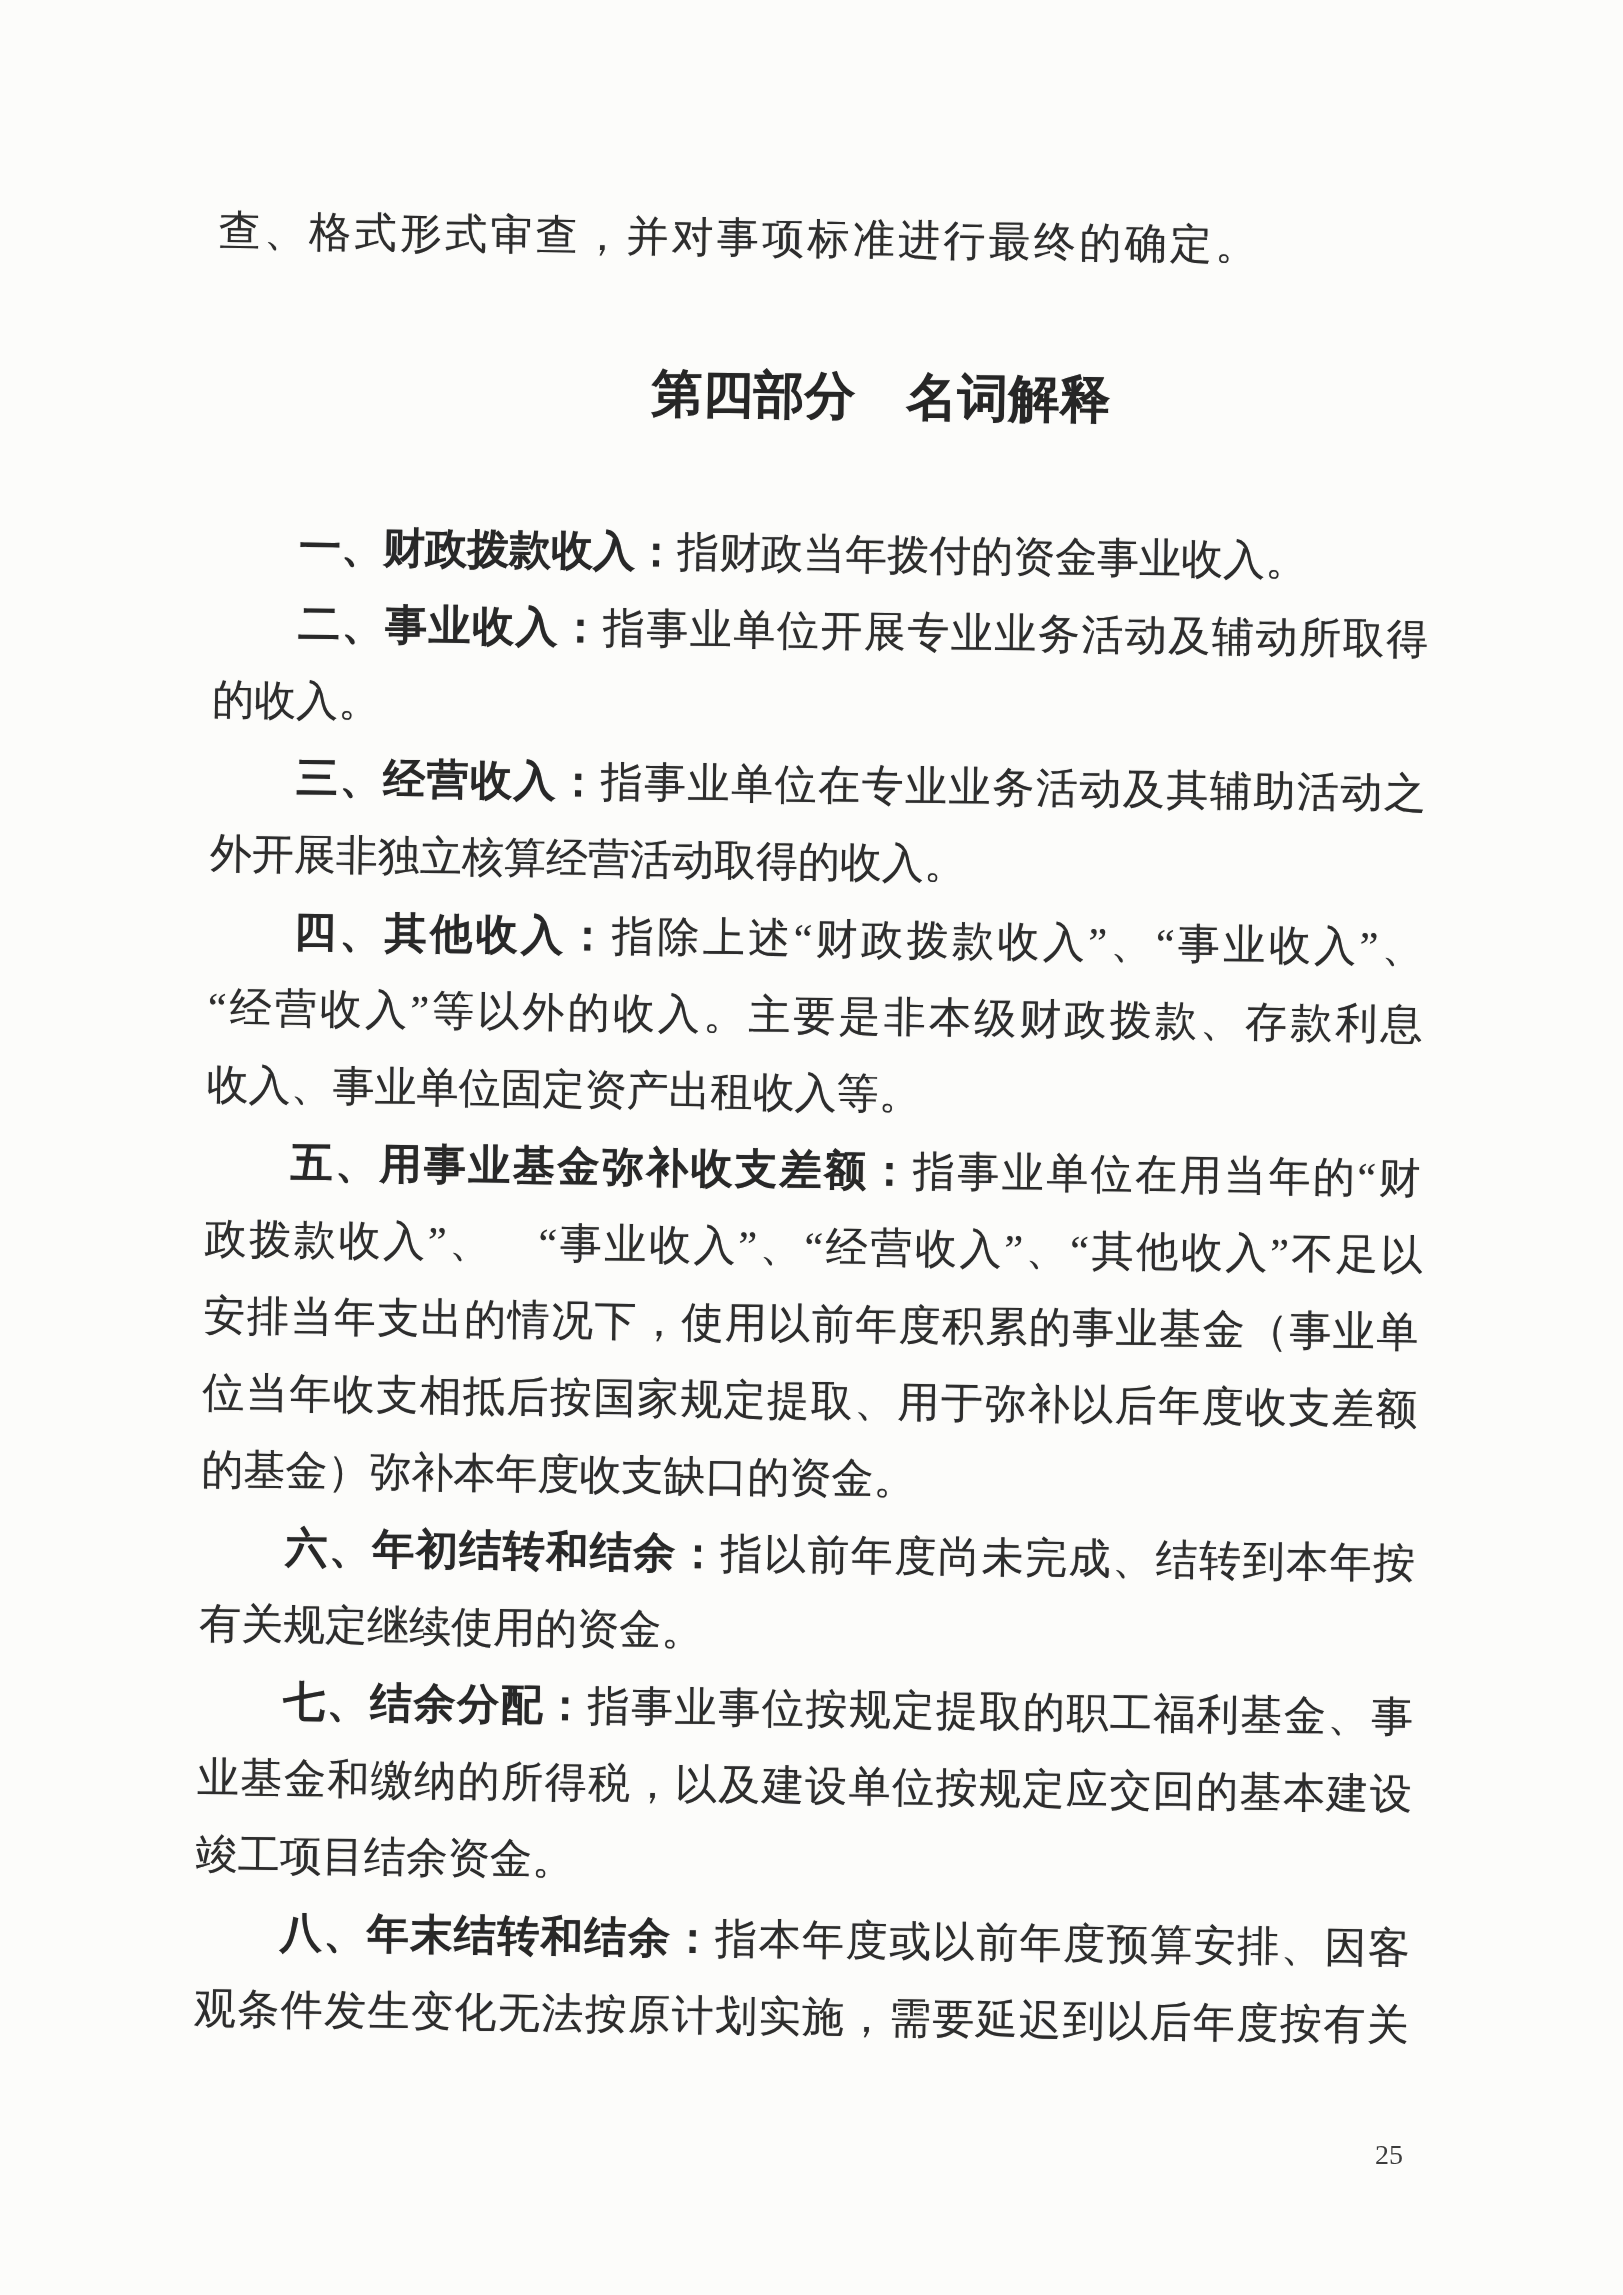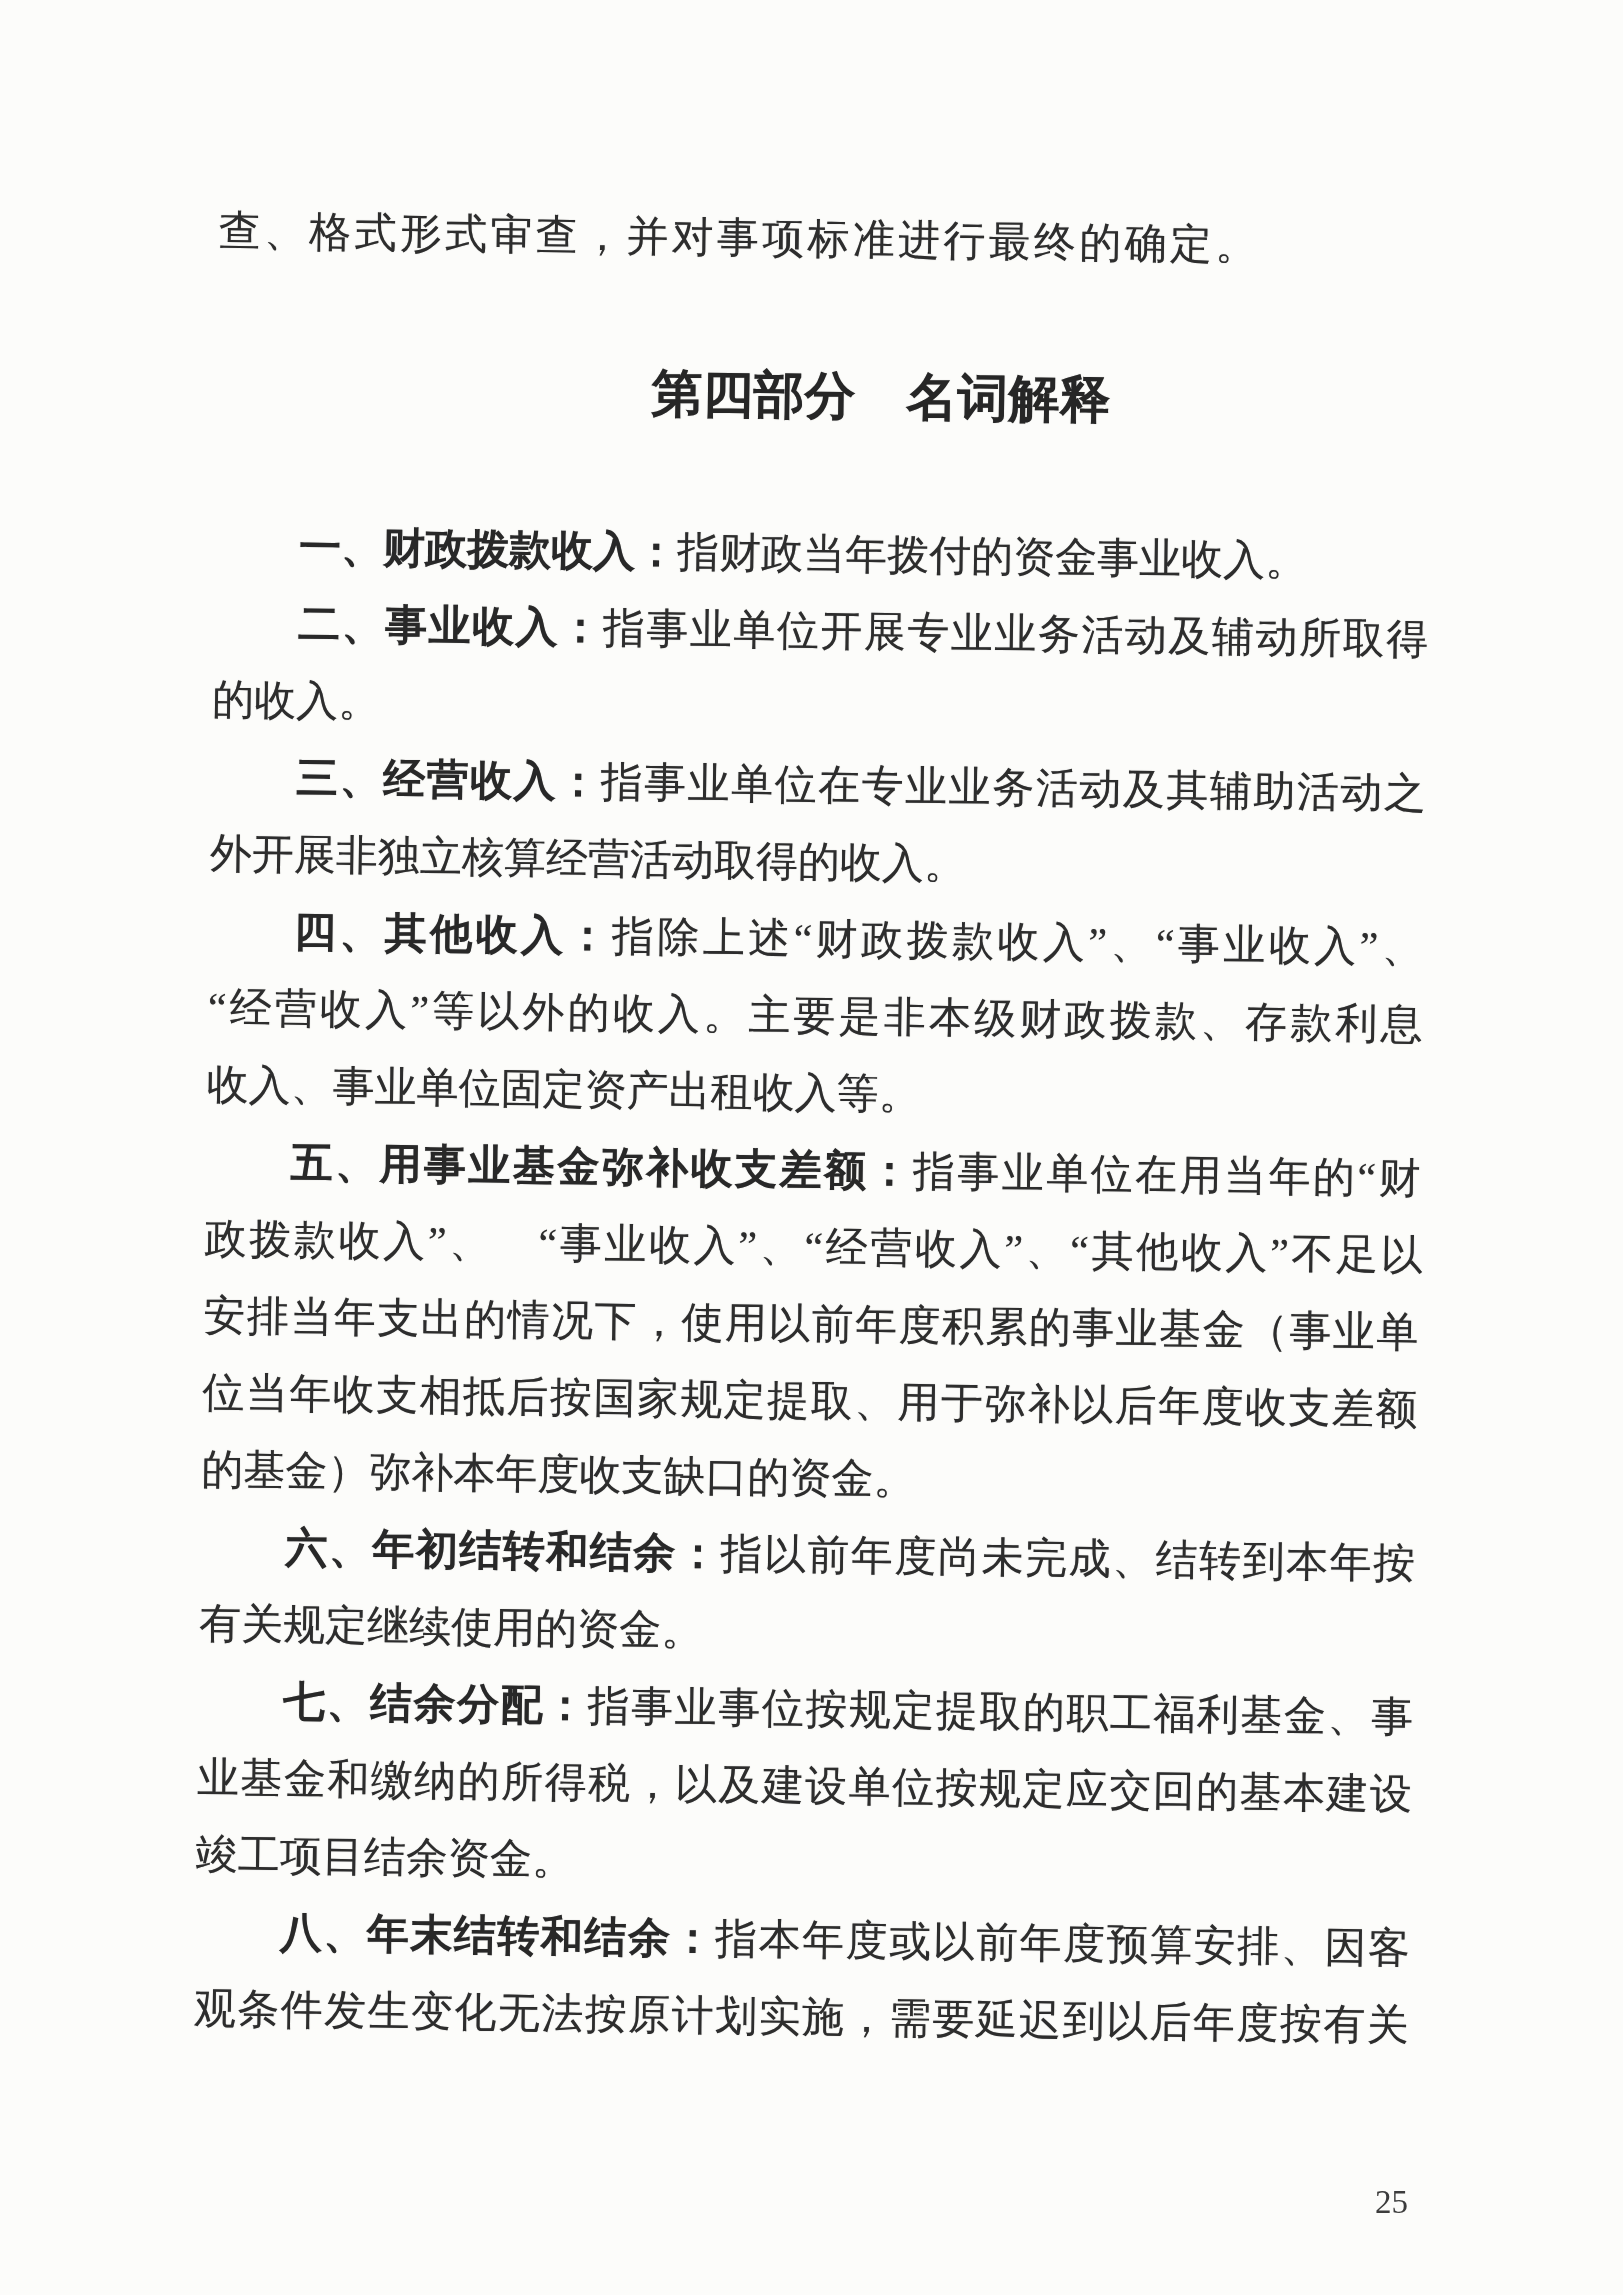--- a/index.html
+++ b/index.html
@@ -41,23 +41,22 @@
   .ln.fill{
     white-space:normal;
     text-align:justify;
     text-align-last:justify;
   }
   .ln.ind{text-indent:85px;}
   .ln.tight{letter-spacing:-3.3px;}
   .lbl{font-weight:700;color:#282828;}
   .pagenum{
     position:absolute;top:2139px;left:1375px;
-    font-size:33px;line-height:31px;color:#3c3c3c;
+    font-size:28px;line-height:31px;color:#3c3c3c;
     font-family:"Liberation Serif", serif;
-    margin-top:48px;
   }
 </style>
 </head>
 <body>
 
 <div class="sheet">
   <div class="textblock">
 
     <div class="intro">查、格式形式审查，并对事项标准进行最终的确定。</div>
 

